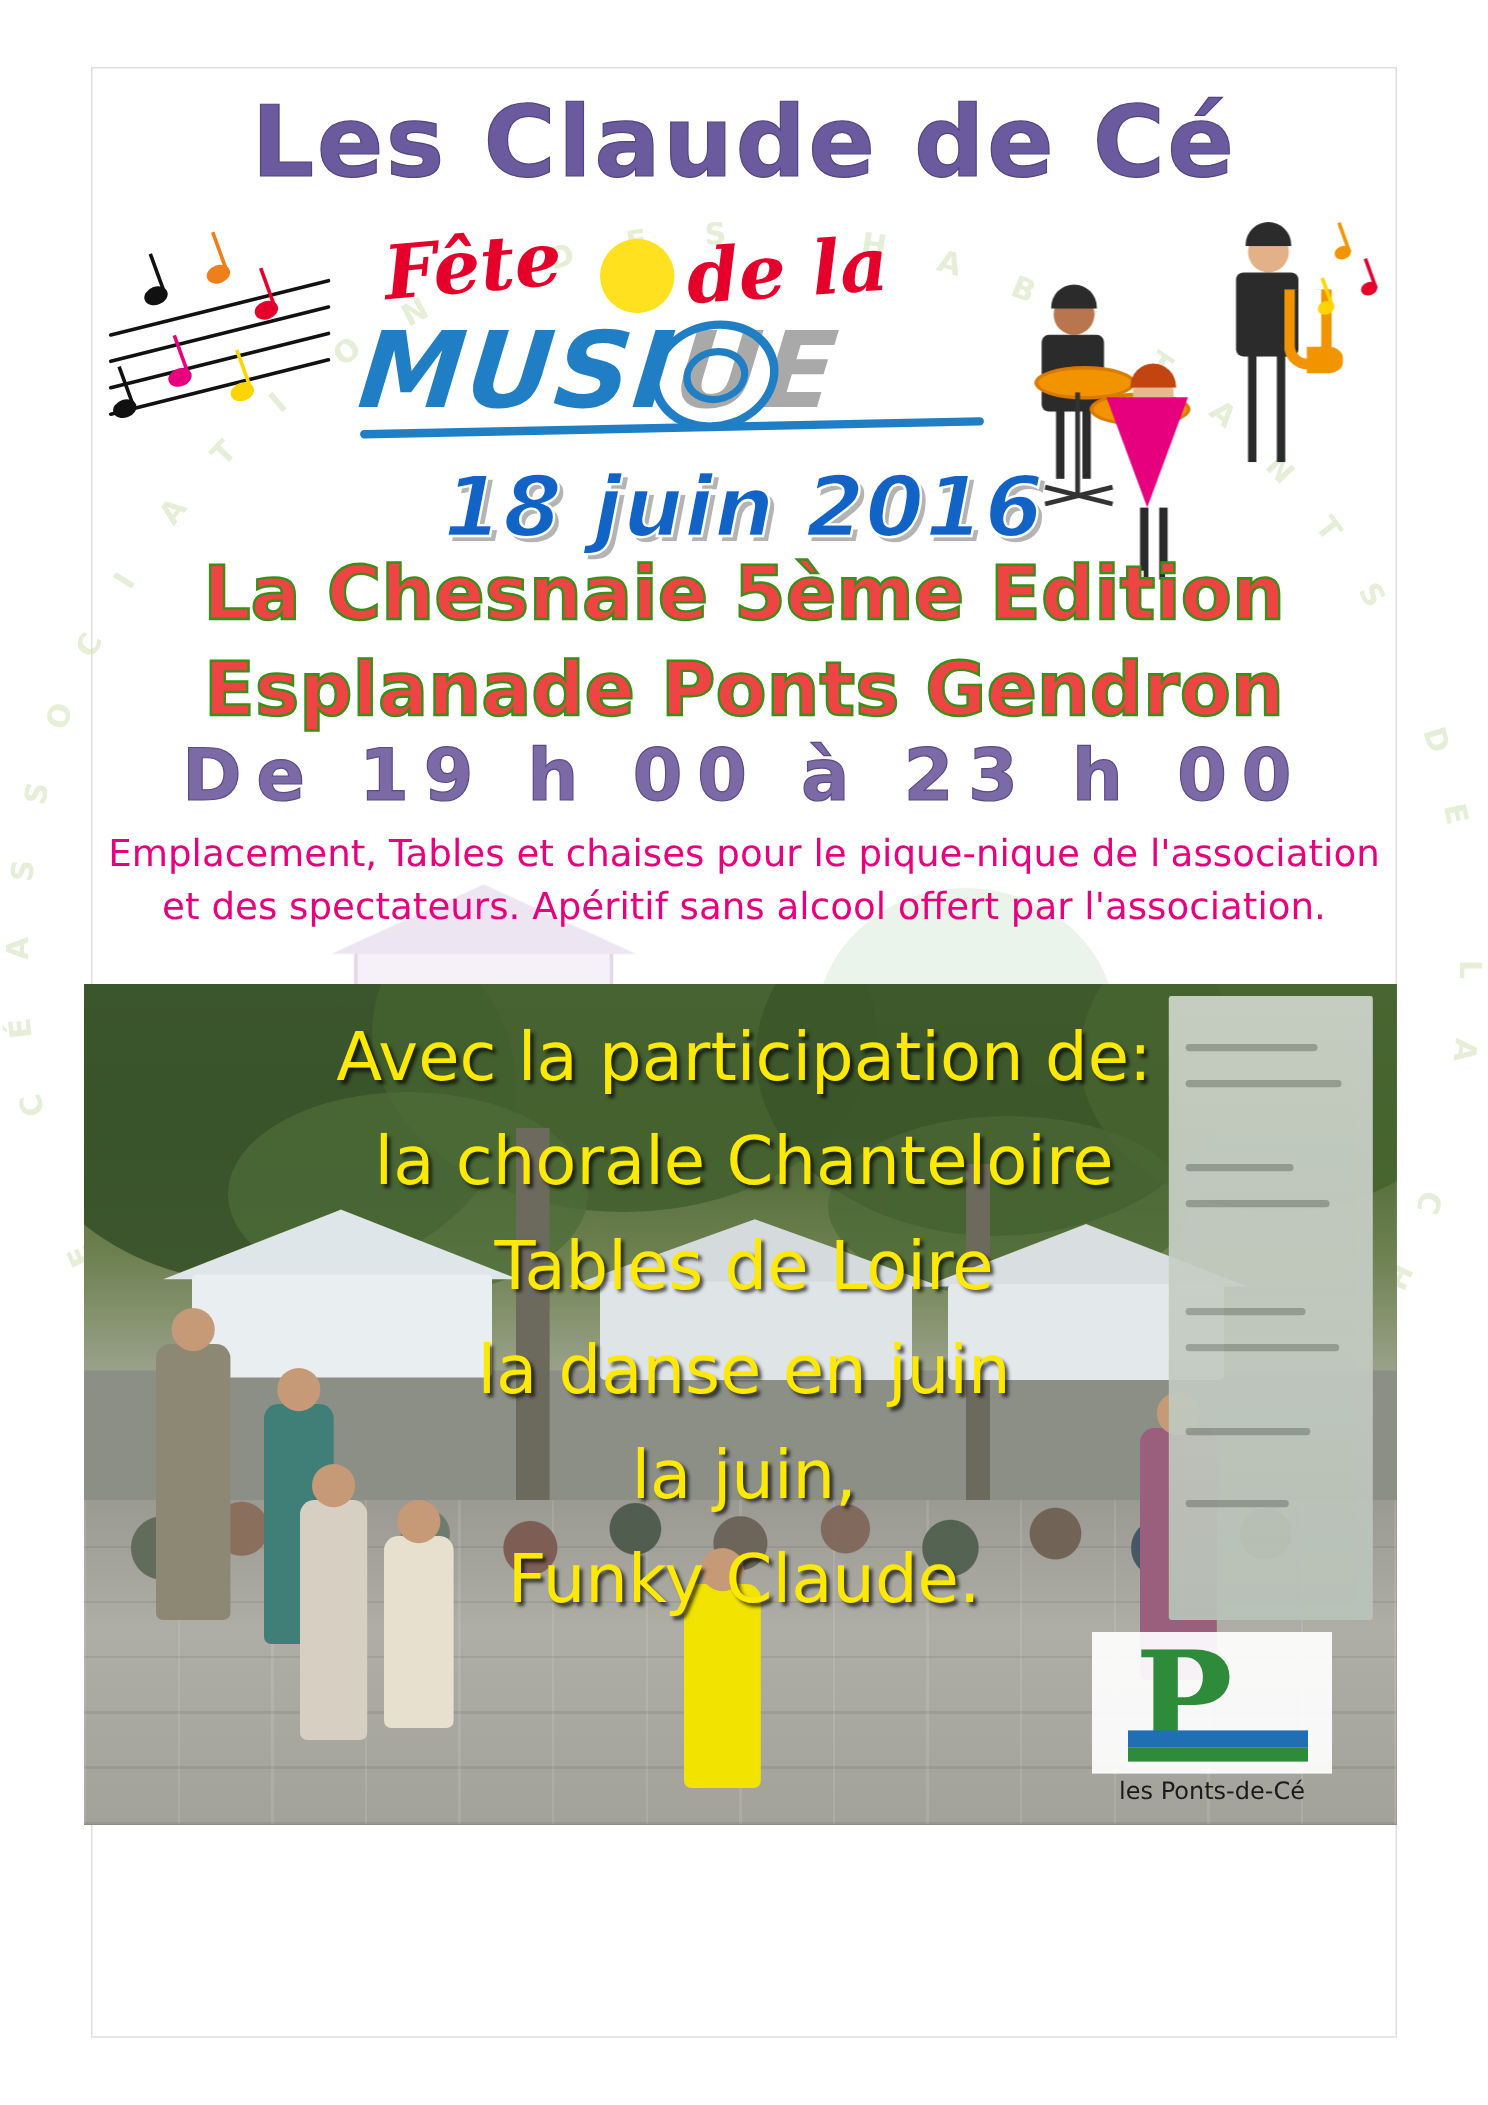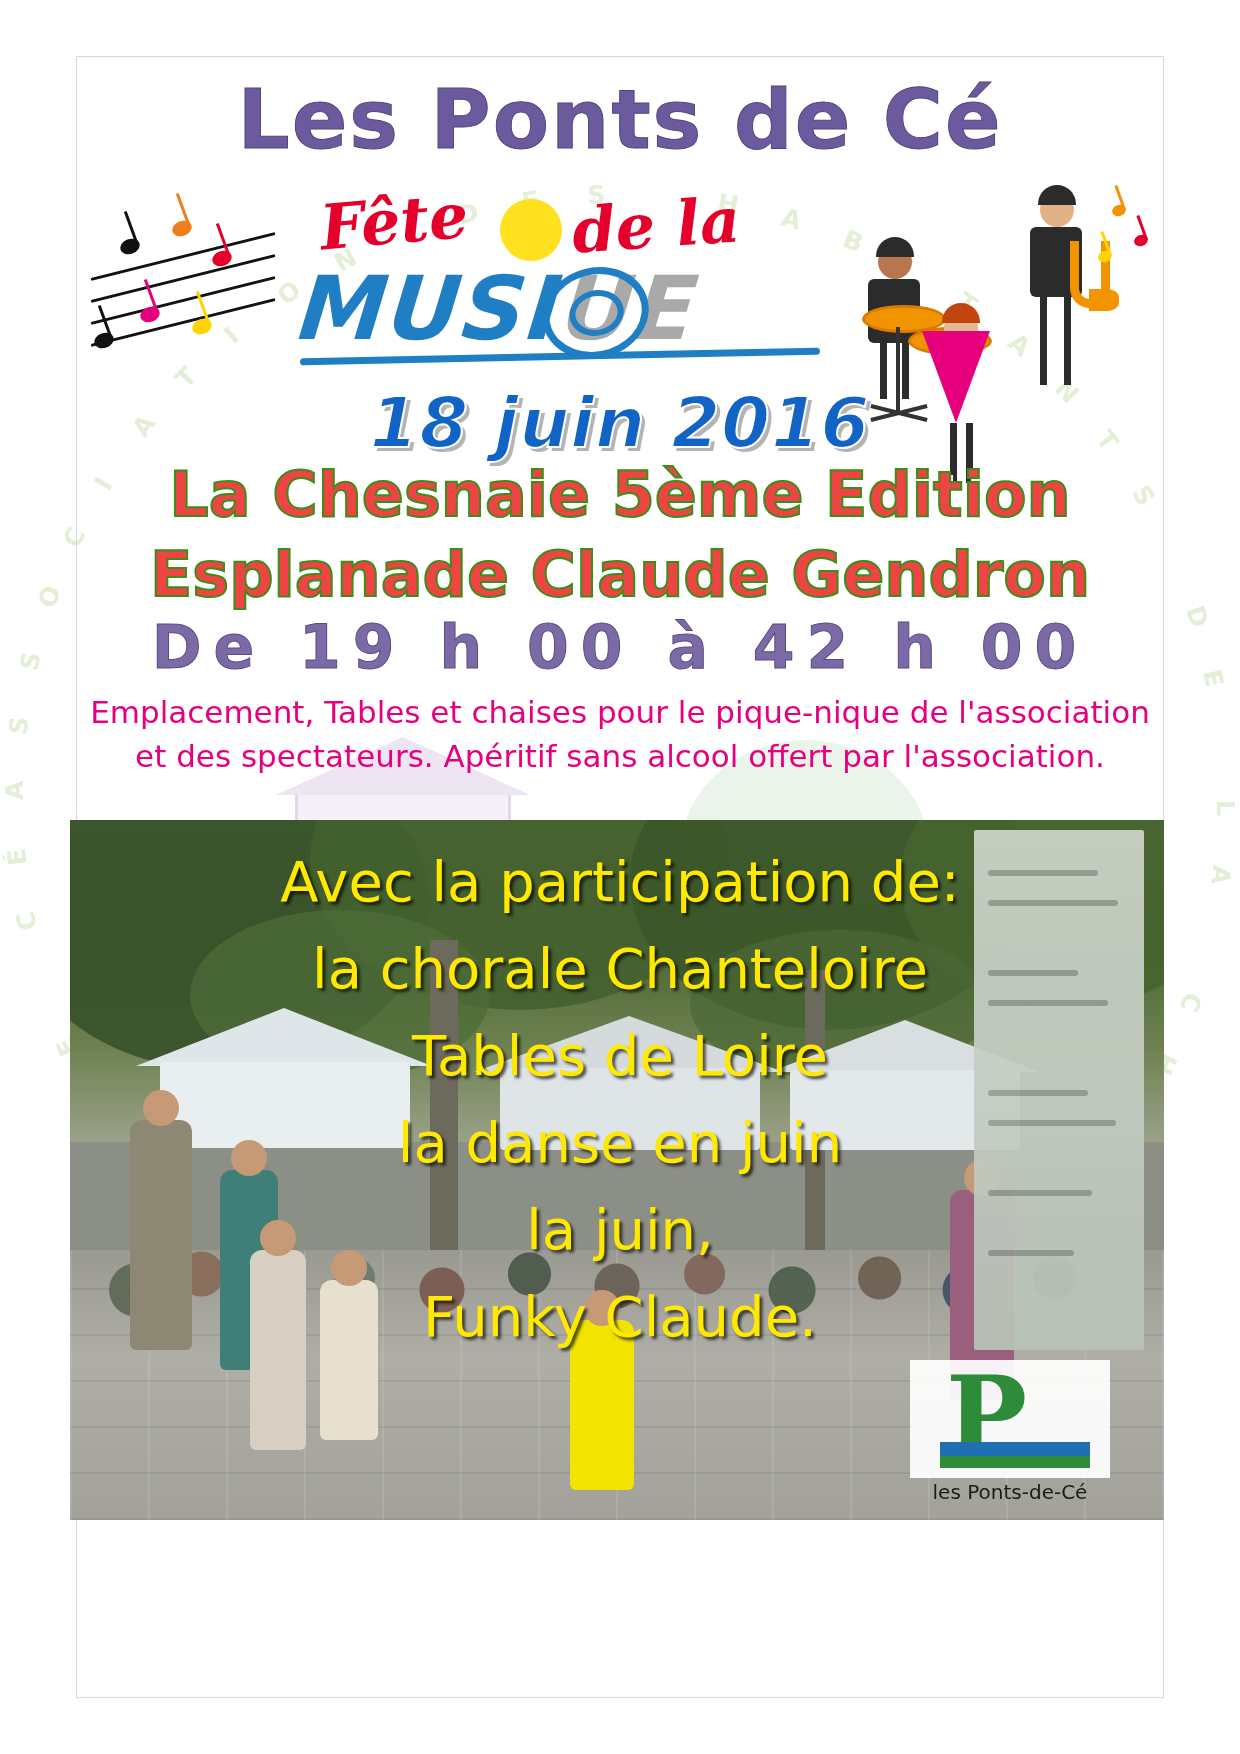--- a/index.html
+++ b/index.html
@@ -643,21 +643,21 @@
       </div>
     <div class="wm-house">
       <i class="w1"></i>
         <i class="w2"></i>
         <i class="w3"></i>
     </div>
     <div class="wm-tree"></div>
     <div class="wm-line"></div>
   </div>
 
-  <div class="title">Les Ponts de Cé</div>
+  <div class="title">Les Claude de Cé</div>
 
   <div class="notes">
     <div class="staff s1"></div>
     <div class="staff s2"></div>
     <div class="staff s3"></div>
     <div class="staff s4"></div>
     <div class="note n1"></div>
     <div class="note n2"></div>
     <div class="note n3"></div>
     <div class="note n4"></div>
@@ -703,23 +703,23 @@
       <div class="m-leg" style="left:44px; top:138px; height:60px; background:#2b2b2b;"></div>
     </div>
     <div class="note-small ns1"></div>
     <div class="note-small ns2"></div>
     <div class="note-small ns3"></div>
   </div>
 
   <div class="date">18 juin 2016</div>
 
   <div class="green-line g1">La Chesnaie 5ème Edition</div>
-  <div class="green-line g2">Esplanade Claude Gendron</div>
-
-  <div class="hours">De 19 h 00 à 42 h 00</div>
+  <div class="green-line g2">Esplanade Ponts Gendron</div>
+
+  <div class="hours">De 19 h 00 à 23 h 00</div>
 
   <div class="note-text">Emplacement, Tables et chaises pour le pique-nique de l'association et des spectateurs. Apéritif sans alcool offert par l'association.</div>
 
   <div class="photo">
     <div class="sky"></div>
     <div class="foliage f1"></div>
     <div class="foliage f2"></div>
     <div class="foliage f3"></div>
     <div class="foliage f4"></div>
     <div class="foliage f5"></div>

